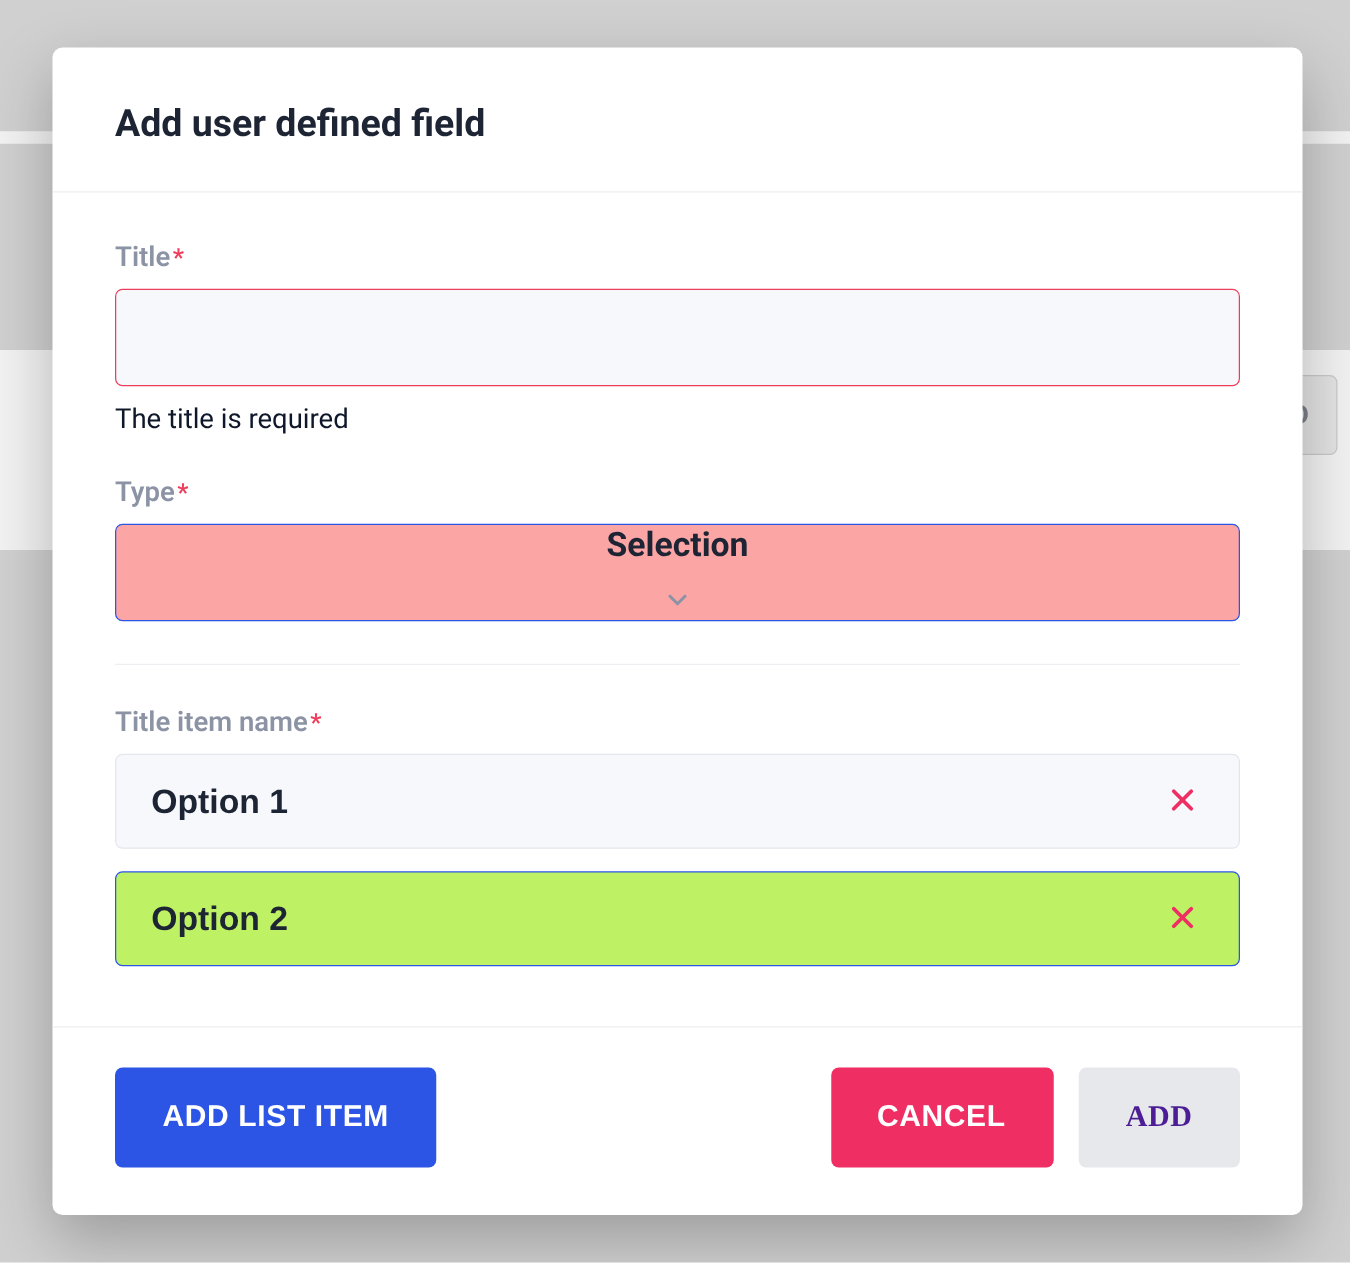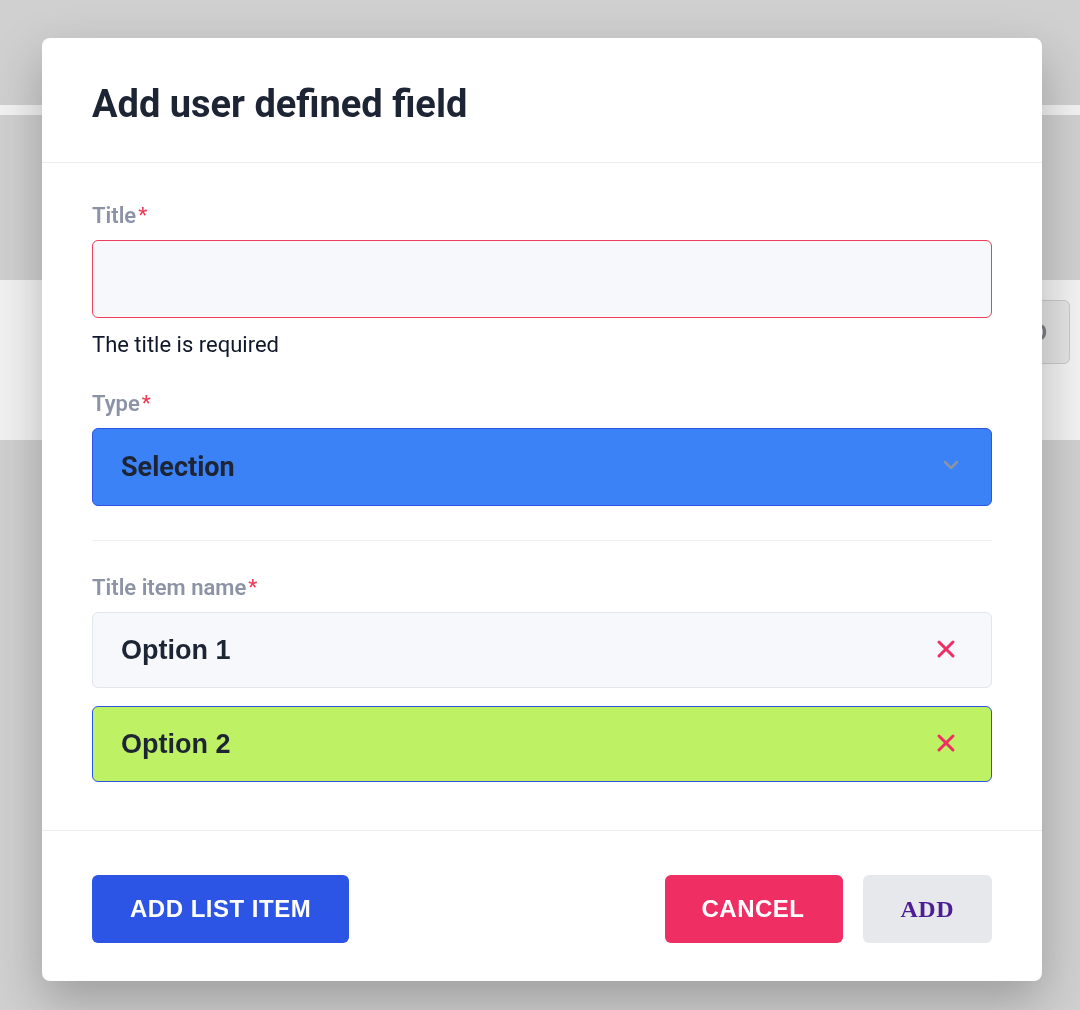--- a/index.html
+++ b/index.html
@@ -24,21 +24,21 @@
     border-radius:8px;
     box-shadow:0 20px 50px rgba(0,0,0,0.25);
     overflow:hidden;
   }
 
   .modal-header {
     padding:44px 50px 36px 50px;
     border-bottom:1px solid #eceef1;
   }
   .modal-title {
-    font-size:38px;
+    font-size:30px;
     font-weight:700;
     color:#1d2433;
   }
 
   .modal-body {
     padding:40px 50px 30px 50px;
   }
 
   .field { margin-bottom:34px; }
   .field-label {
@@ -69,27 +69,28 @@
   .error-text {
     color:#0f172a;
     font-size:22px;
     margin-top:14px;
   }
 
   .select-wrap {
     position:relative;
     width:100%;
     height:78px;
-    background:#3b82f6;
+    background:#fca5a5;
     border:1.5px solid #2c55e6;
     border-radius:6px;
     display:flex;
     align-items:center;
     padding:0 28px;
     cursor:pointer;
+    flex-direction:column;
   }
   .select-value {
     font-size:27px;
     font-weight:700;
     color:#1d2433;
     flex:1;
   }
   .chevron {
     width:24px; height:24px;
     color:#8c93a5;
@@ -137,29 +138,29 @@
 
   .modal-footer {
     border-top:1px solid #eceef1;
     padding:32px 50px 38px 50px;
     display:flex;
     align-items:center;
     gap:20px;
   }
   .spacer { flex:1; }
   .btn {
-    height:68px;
+    height:80px;
     padding:0 38px;
     border-radius:6px;
     font-size:24px;
     font-weight:800;
     letter-spacing:0.5px;
     border:none;
     cursor:pointer;
-    display:flex; align-items:center; justify-content:center;margin-top:12px;
+    display:flex; align-items:center; justify-content:center;
   }
   .btn-primary { background:#2c55e6; color:#ffffff; }
   .btn-danger  { background:#ef2f63; color:#ffffff;padding-left:37px; }
   .btn-disabled { background:#e6e8ec; color:#4c1d95; cursor:default;font-family:Liberation Serif, serif; }
 </style>
 </head>
 <body>
 
 <div class="bg-strip s1"></div>
 <div class="bg-strip s2"></div>

